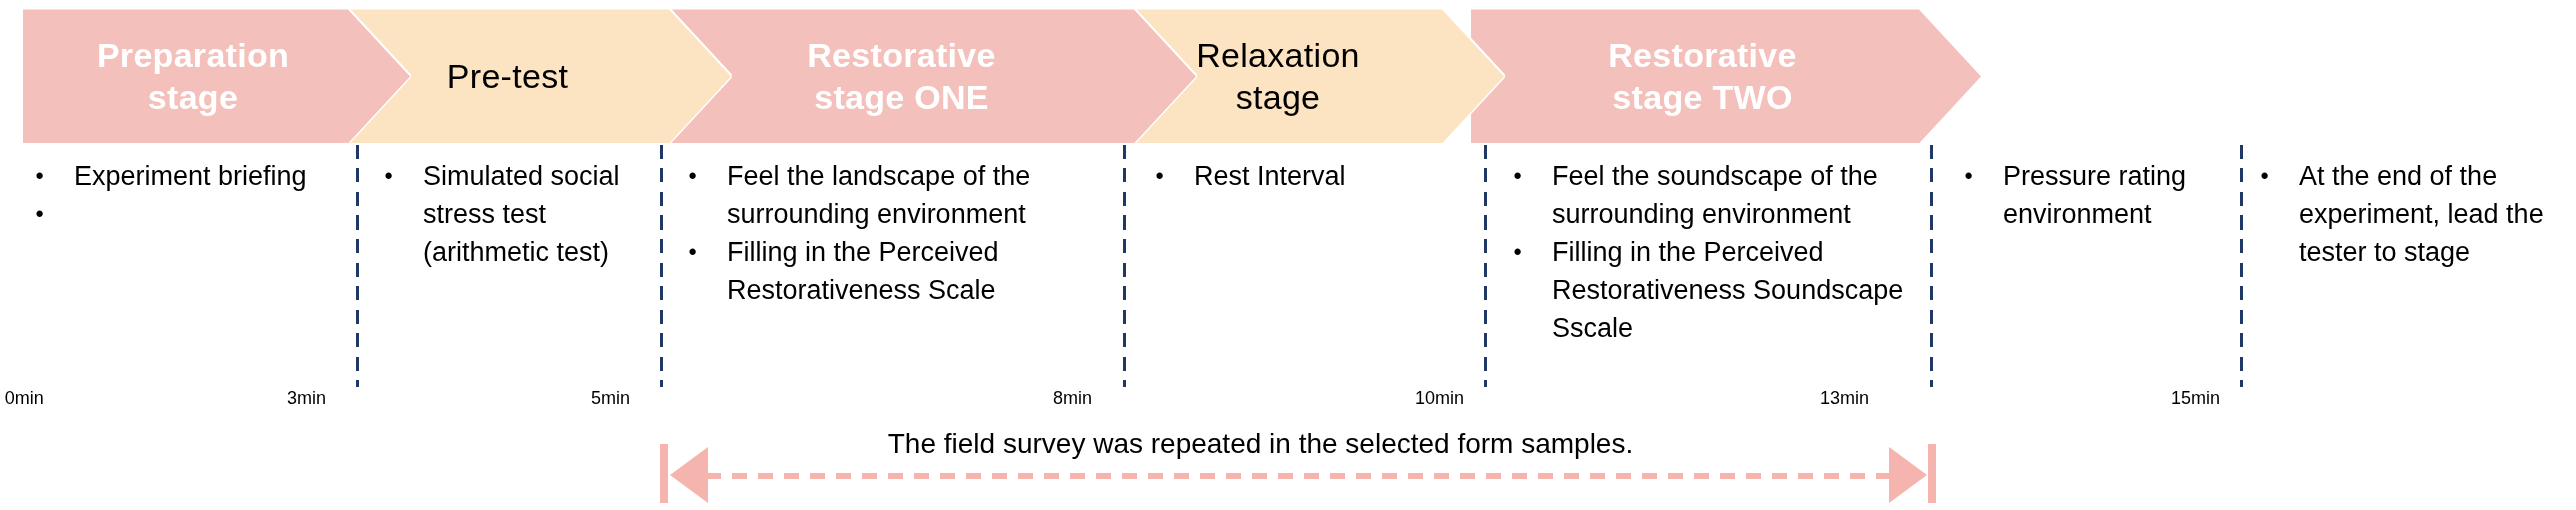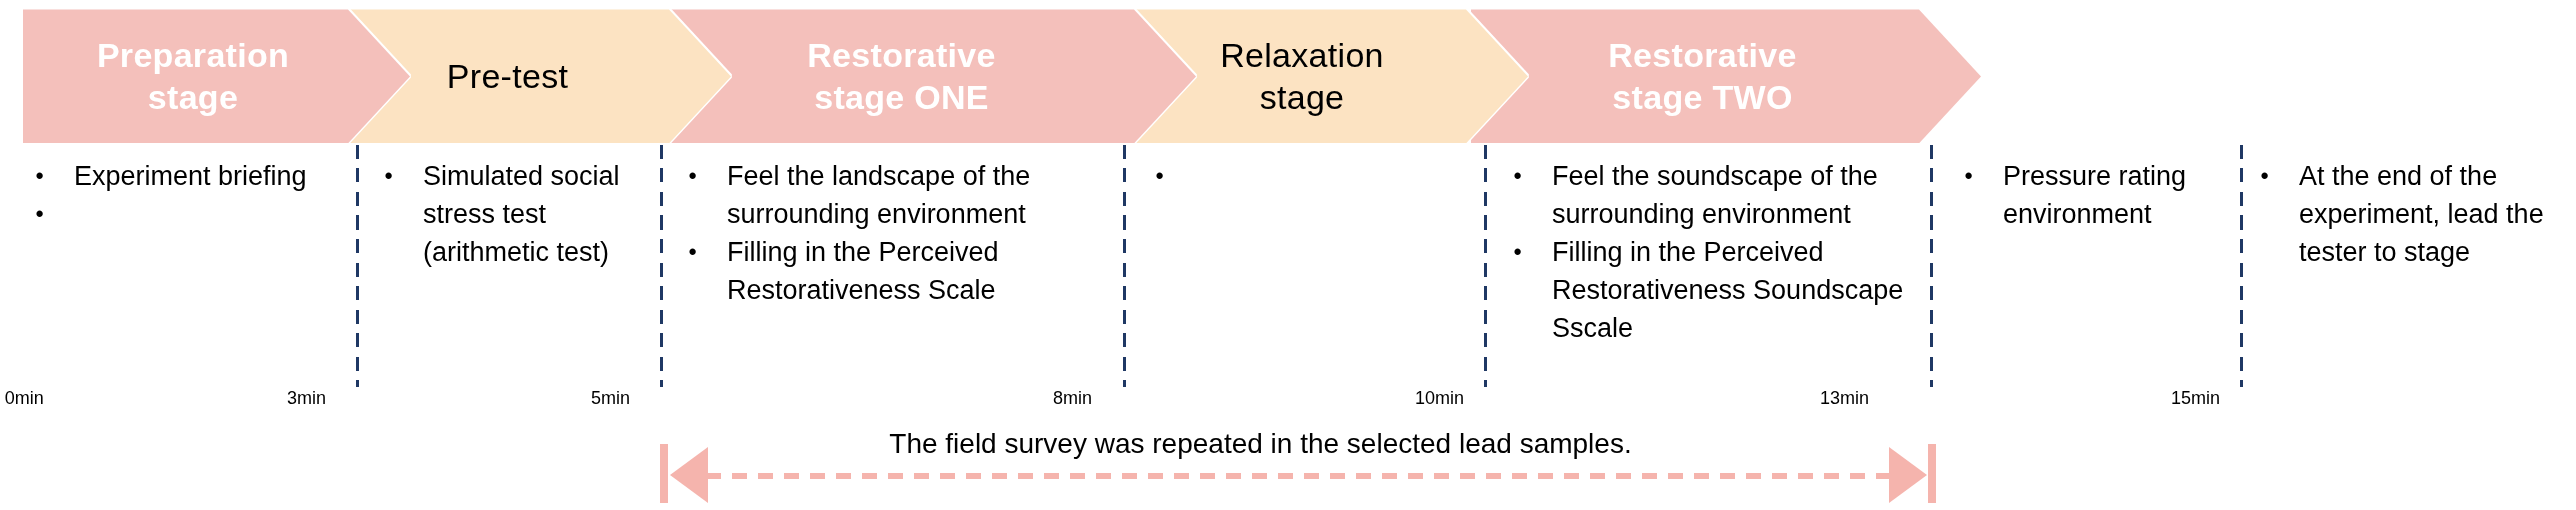--- a/index.html
+++ b/index.html
@@ -141,21 +141,21 @@
     <div class="chev peach">
       <span class="chev-label">Pre-test</span>
     </div>
   </div>
   <div class="chev-wrap" style="left:654px;width:542px;z-index:6">
     <div class="chev pink">
       <span class="chev-label">Restorative
 stage ONE</span>
     </div>
   </div>
-  <div class="chev-wrap" style="left:1123px;width:405px;z-index:5">
+  <div class="chev-wrap" style="left:1099px;width:405px;z-index:5">
     <div class="chev peach">
       <span class="chev-label">Relaxation
 stage</span>
     </div>
   </div>
   <div class="chev-wrap" style="left:1471px;width:510px;z-index:4">
     <div class="chev pink">
       <span class="chev-label">Restorative
 stage TWO</span>
     </div>
@@ -185,20 +185,21 @@
     </div>
     <div class="bullet-item">
       <span class="bullet-marker">•</span>
       <span>Filling in the Perceived Restorativeness Scale</span>
     </div>
   </div>
 
   <div class="col" style="left:1152px;width:328px">
     <div class="bullet-item">
       <span class="bullet-marker">•</span>
+      <span>Rest Interval</span>
     </div>
   </div>
 
   <div class="col" style="left:1510px;width:428px">
     <div class="bullet-item">
       <span class="bullet-marker">•</span>
       <span>Feel the soundscape of the surrounding environment</span>
     </div>
     <div class="bullet-item">
       <span class="bullet-marker">•</span>
@@ -228,21 +229,21 @@
   <div class="vline" style="left:2240px"></div>
 
   <div class="time-label" style="left:4.7px">0min</div>
   <div class="time-label centered" style="left:287px">3min</div>
   <div class="time-label centered" style="left:591px">5min</div>
   <div class="time-label centered" style="left:1053px">8min</div>
   <div class="time-label centered" style="left:1415px">10min</div>
   <div class="time-label centered" style="left:1820px">13min</div>
   <div class="time-label centered" style="left:2171px">15min</div>
 
-  <div class="repeat-caption">The field survey was repeated in the selected lead samples.</div>
+  <div class="repeat-caption">The field survey was repeated in the selected form samples.</div>
   <div>
     <div class="arrow-cap left"></div>
     <div class="arrow-head left"></div>
     <div class="arrow-dash"></div>
     <div class="arrow-head right"></div>
     <div class="arrow-cap right"></div>
   </div>
 
 </div>
 

